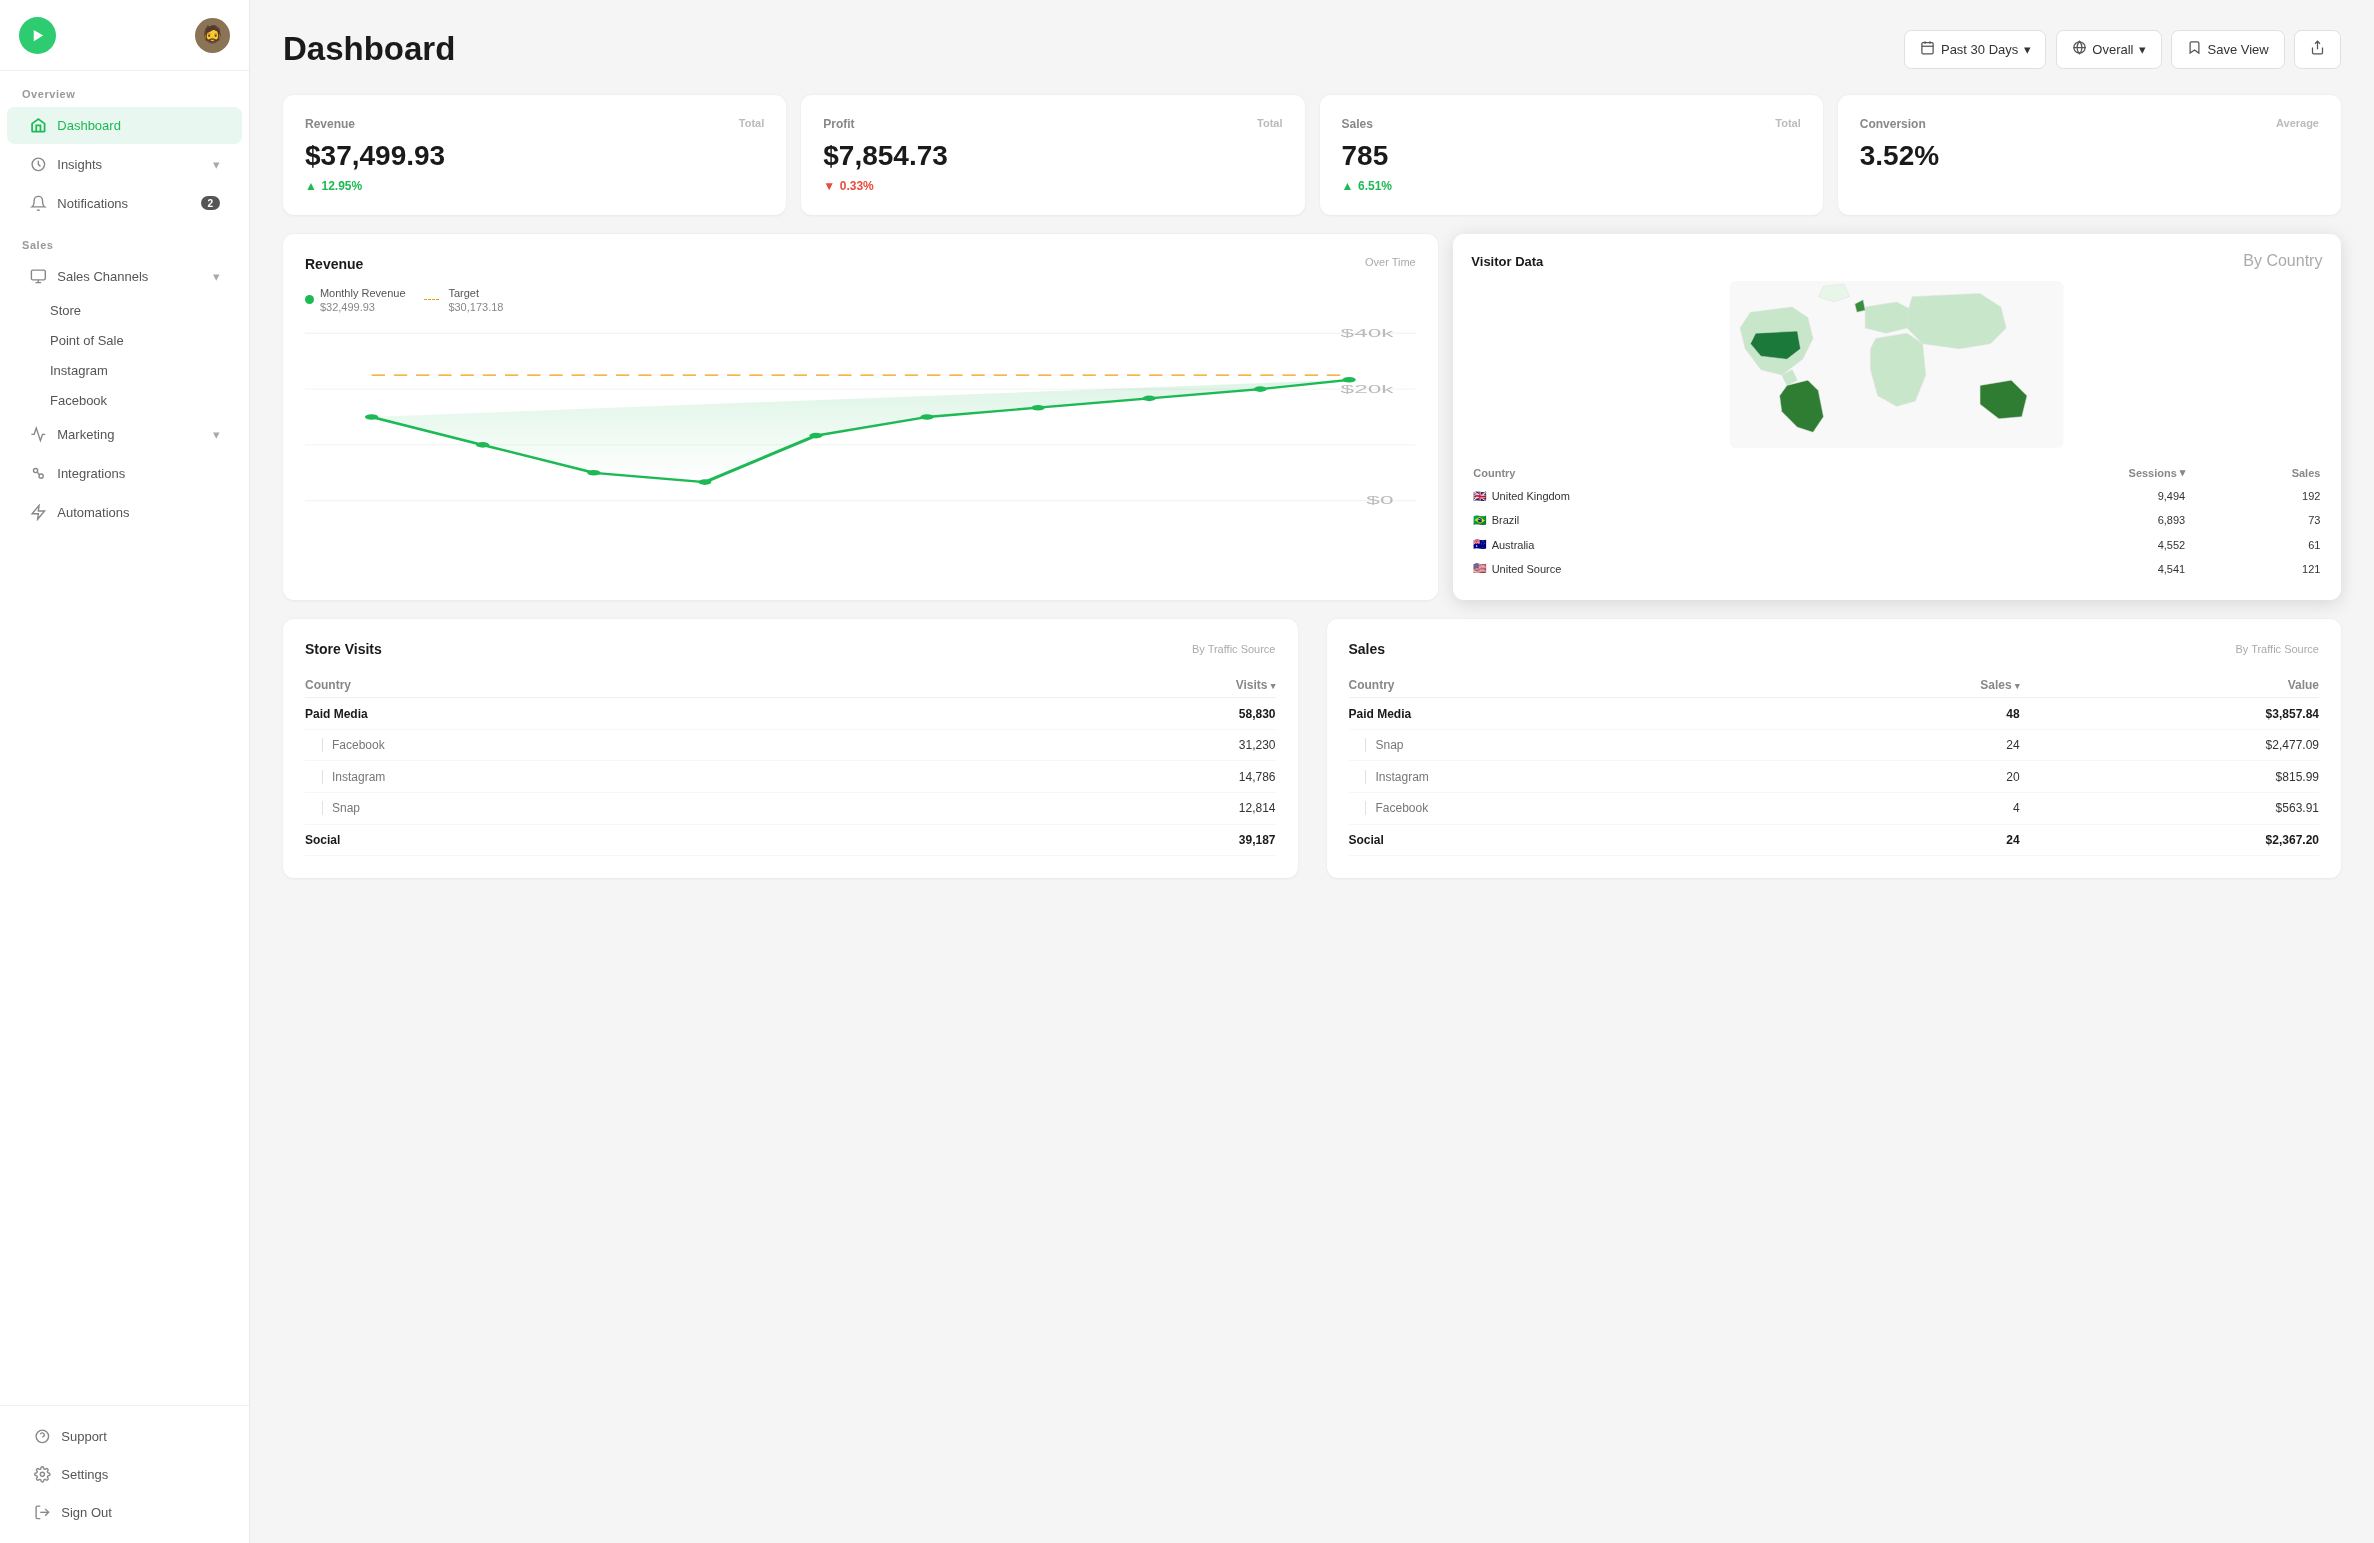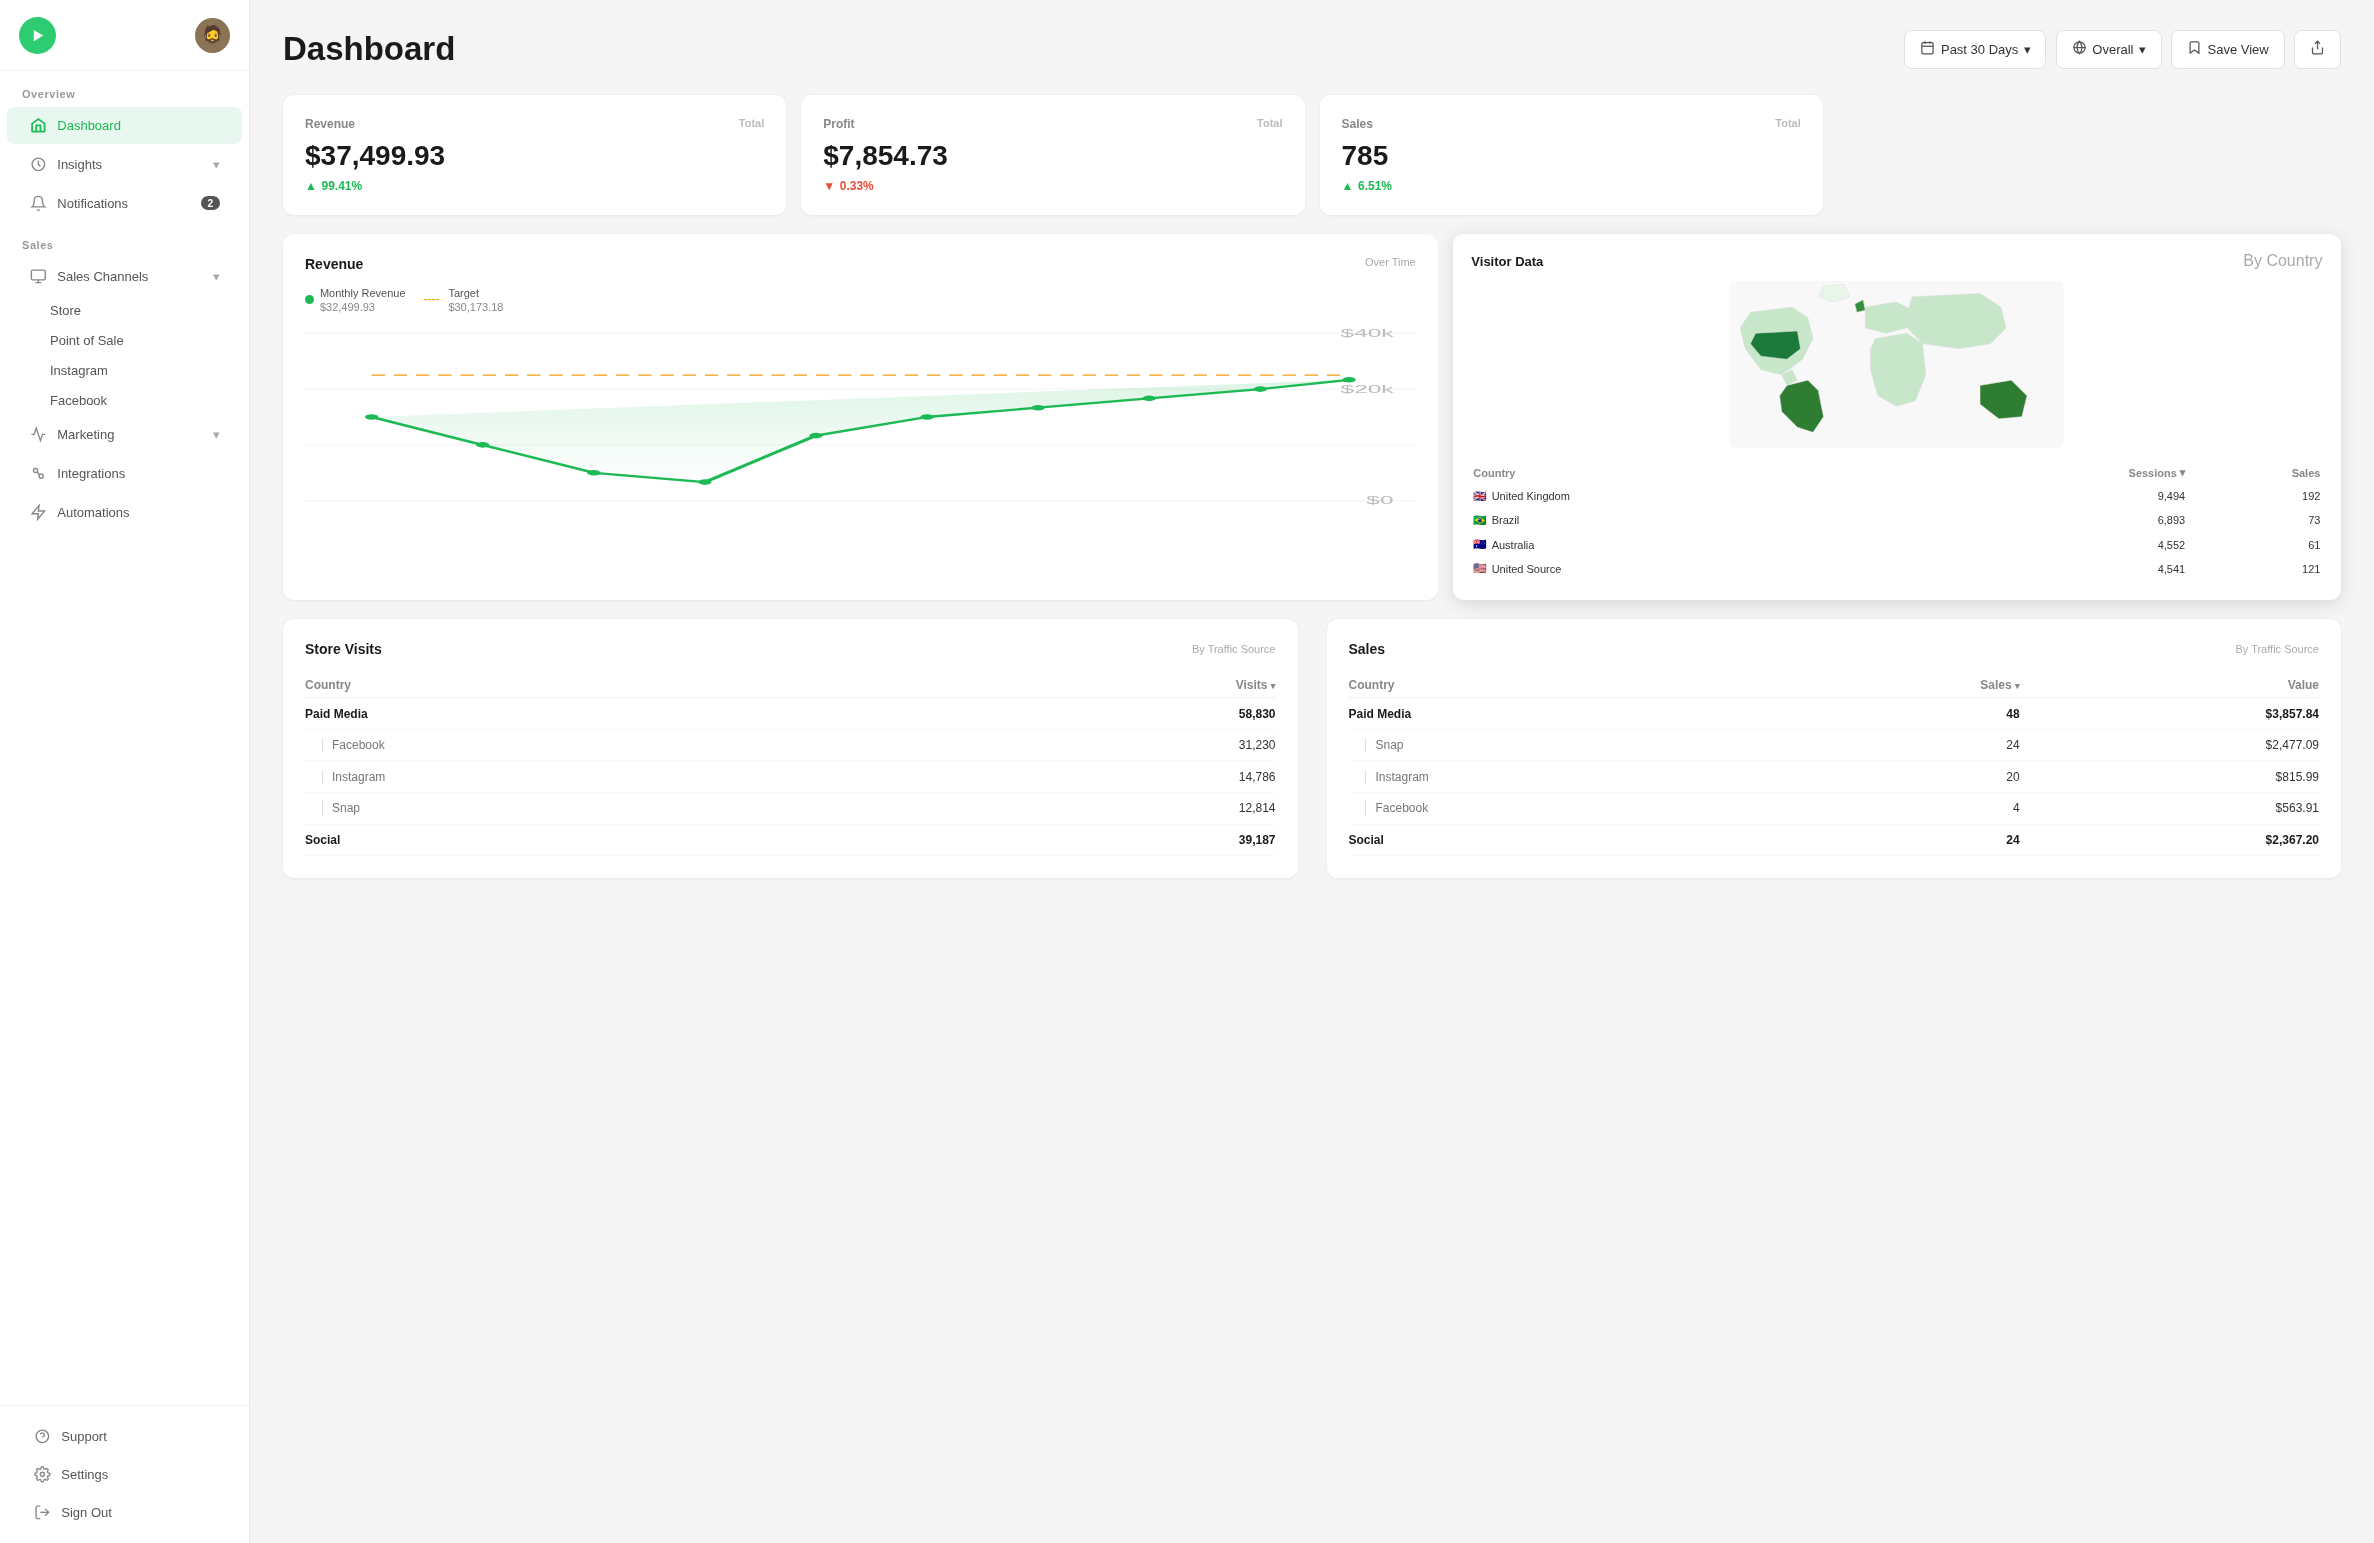--- a/index.html
+++ b/index.html
@@ -261,21 +261,21 @@
 
   <div class="stats-row">
     <div class="stat-card">
       <div class="stat-label">
         <span>Revenue</span>
         <span class="stat-sublabel">Total</span>
       </div>
       <div class="stat-value">$37,499.93</div>
       <div class="stat-change up">
         <span>▲</span>
-        <span>99.41%</span>
+        <span>12.95%</span>
       </div>
     </div>
     <div class="stat-card">
       <div class="stat-label">
         <span>Profit</span>
         <span class="stat-sublabel">Total</span>
       </div>
       <div class="stat-value">$7,854.73</div>
       <div class="stat-change down">
         <span>▼</span>
@@ -285,20 +285,27 @@
     <div class="stat-card">
       <div class="stat-label">
         <span>Sales</span>
         <span class="stat-sublabel">Total</span>
       </div>
       <div class="stat-value">785</div>
       <div class="stat-change up">
         <span>▲</span>
         <span>6.51%</span>
       </div>
+    </div>
+    <div class="stat-card">
+      <div class="stat-label">
+        <span>Conversion</span>
+        <span class="stat-sublabel">Average</span>
+      </div>
+      <div class="stat-value">3.52%</div>
     </div>
   </div>
 
   <div class="chart-and-visitor">
 
     <div class="chart-card">
       <div class="chart-header">
         <span class="chart-title">Revenue</span>
         <span class="chart-subtitle">Over Time</span>
       </div>

